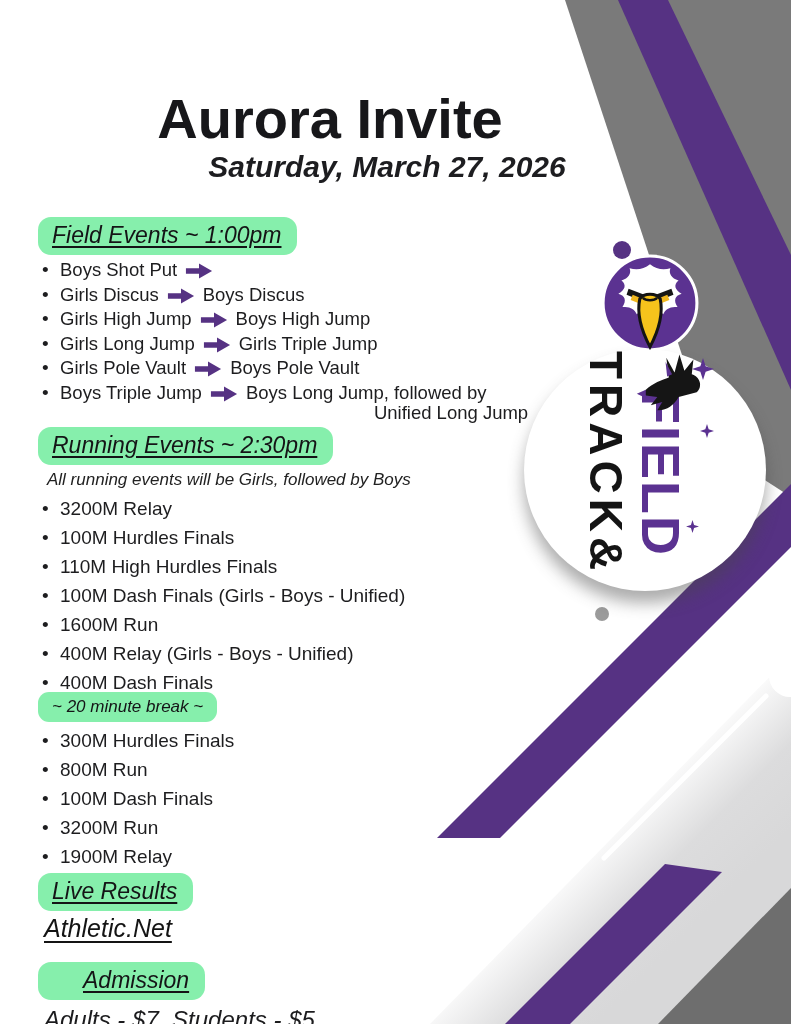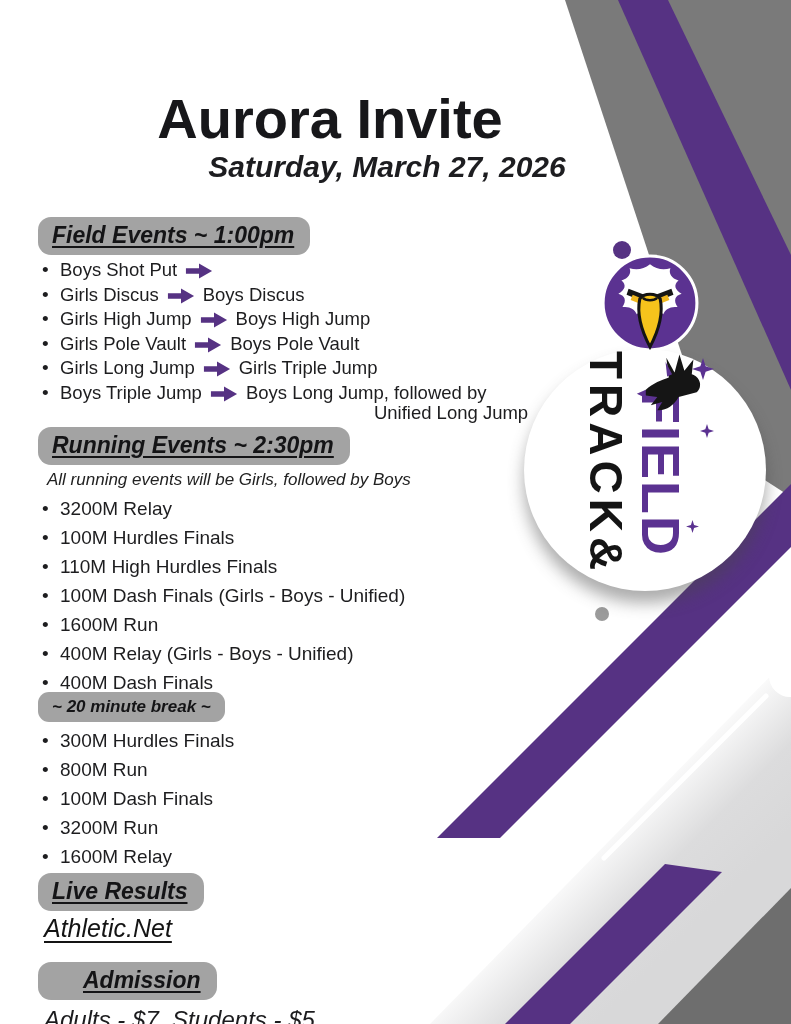--- a/index.html
+++ b/index.html
@@ -27,22 +27,22 @@
   .sparkle{position:absolute;z-index:4;}
   .eagle{position:absolute;left:599px;top:252px;width:102px;height:102px;z-index:5;}
   
   .content{position:absolute;left:0;top:0;width:791px;height:792px;z-index:6;pointer-events:none;margin-top:40px;}
   .content [data-interactable="true"]{pointer-events:auto;}
   .title{position:absolute;left:0;top:46px;width:660px;text-align:center;
     font-size:56px;font-weight:bold;letter-spacing:0px;color:#17171a;}
   .subtitle{position:absolute;left:0;top:110px;width:660px;text-align:center;transform:translateX(57px);
     font-size:30px;font-weight:bold;font-style:italic;color:#1d1d20;}
   .chip{
-    position:absolute;display:inline-block;background:#a3a3a3;border-radius:13px;
-    padding:5px 16px 6px 14px;font-weight:bold;font-style:italic;color:#141416;
+    position:absolute;display:inline-block;background:#86efac;border-radius:13px;
+    padding:5px 16px 6px 14px;font-weight:normal;font-style:italic;color:#141416;
     text-decoration:underline;text-underline-offset:3px;white-space:nowrap;
   }
   .chip-field{left:38px;top:177px;font-size:23px;}
   .chip-running{left:38px;top:387px;font-size:23px;}
   .chip-break{left:38px;top:652px;font-size:17px;text-decoration:none;border-radius:11px;padding:5px 14px;}
   .chip-live{left:38px;top:833px;font-size:23px;}
   .chip-admission{left:38px;top:922px;font-size:23px;padding-left:45px;}
   .list{position:absolute;display:flex;flex-direction:column;}
   .fe-list{left:42px;top:220px;gap:4px;font-size:18.5px;}
   .run-list{left:42px;top:459px;gap:8.5px;font-size:19px;}
@@ -140,33 +140,33 @@
       <div class="li" data-interactable="false">
         <span class="bullet" data-interactable="false"></span>
         <span data-interactable="false">Girls High Jump</span>
         <svg class="arrow" data-interactable="false" width="28" height="18" viewBox="0 0 30 18">
             <path d="M1 6 H15 V1 L29 9 L15 17 V12 H1 Z" fill="#563283"></path>
           </svg>
         <span class="after-wrap"><span data-interactable="false">Boys High Jump</span></span>
       </div>
       <div class="li" data-interactable="false">
         <span class="bullet" data-interactable="false"></span>
+        <span data-interactable="false">Girls Long Jump</span>
+        <svg class="arrow" data-interactable="false" width="28" height="18" viewBox="0 0 30 18">
+            <path d="M1 6 H15 V1 L29 9 L15 17 V12 H1 Z" fill="#563283"></path>
+          </svg>
+        <span class="after-wrap"><span data-interactable="false">Girls Triple Jump</span></span>
+      </div>
+      <div class="li" data-interactable="false">
+        <span class="bullet" data-interactable="false"></span>
         <span data-interactable="false">Girls Pole Vault</span>
         <svg class="arrow" data-interactable="false" width="28" height="18" viewBox="0 0 30 18">
             <path d="M1 6 H15 V1 L29 9 L15 17 V12 H1 Z" fill="#563283"></path>
           </svg>
         <span class="after-wrap"><span data-interactable="false">Boys Pole Vault</span></span>
-      </div>
-      <div class="li" data-interactable="false">
-        <span class="bullet" data-interactable="false"></span>
-        <span data-interactable="false">Girls Long Jump</span>
-        <svg class="arrow" data-interactable="false" width="28" height="18" viewBox="0 0 30 18">
-            <path d="M1 6 H15 V1 L29 9 L15 17 V12 H1 Z" fill="#563283"></path>
-          </svg>
-        <span class="after-wrap"><span data-interactable="false">Girls Triple Jump</span></span>
       </div>
       <div class="li" data-interactable="false">
         <span class="bullet" data-interactable="false"></span>
         <span data-interactable="false">Boys Triple Jump</span>
         <svg class="arrow" data-interactable="false" width="28" height="18" viewBox="0 0 30 18">
             <path d="M1 6 H15 V1 L29 9 L15 17 V12 H1 Z" fill="#563283"></path>
           </svg>
         <span class="after-wrap"><span data-interactable="false">Boys Long Jump, followed by</span><span class="after2" data-interactable="false">Unified Long Jump</span></span>
       </div>
     </div>
@@ -219,21 +219,21 @@
       <div class="li" data-interactable="false">
           <span class="bullet" data-interactable="false"></span>
           <span data-interactable="false">100M Dash Finals</span>
         </div>
       <div class="li" data-interactable="false">
           <span class="bullet" data-interactable="false"></span>
           <span data-interactable="false">3200M Run</span>
         </div>
       <div class="li" data-interactable="false">
           <span class="bullet" data-interactable="false"></span>
-          <span data-interactable="false">1600M Relay</span>
+          <span data-interactable="false">1900M Relay</span>
         </div>
     </div>
 
     <div class="chip chip-live" data-interactable="false">Live Results</div>
     <div class="athletic" data-interactable="true">Athletic.Net</div>
 
     <div class="chip chip-admission" data-interactable="false">Admission</div>
     <div class="prices" data-interactable="false">Adults - $7, Students - $5</div>
 
   </div>

